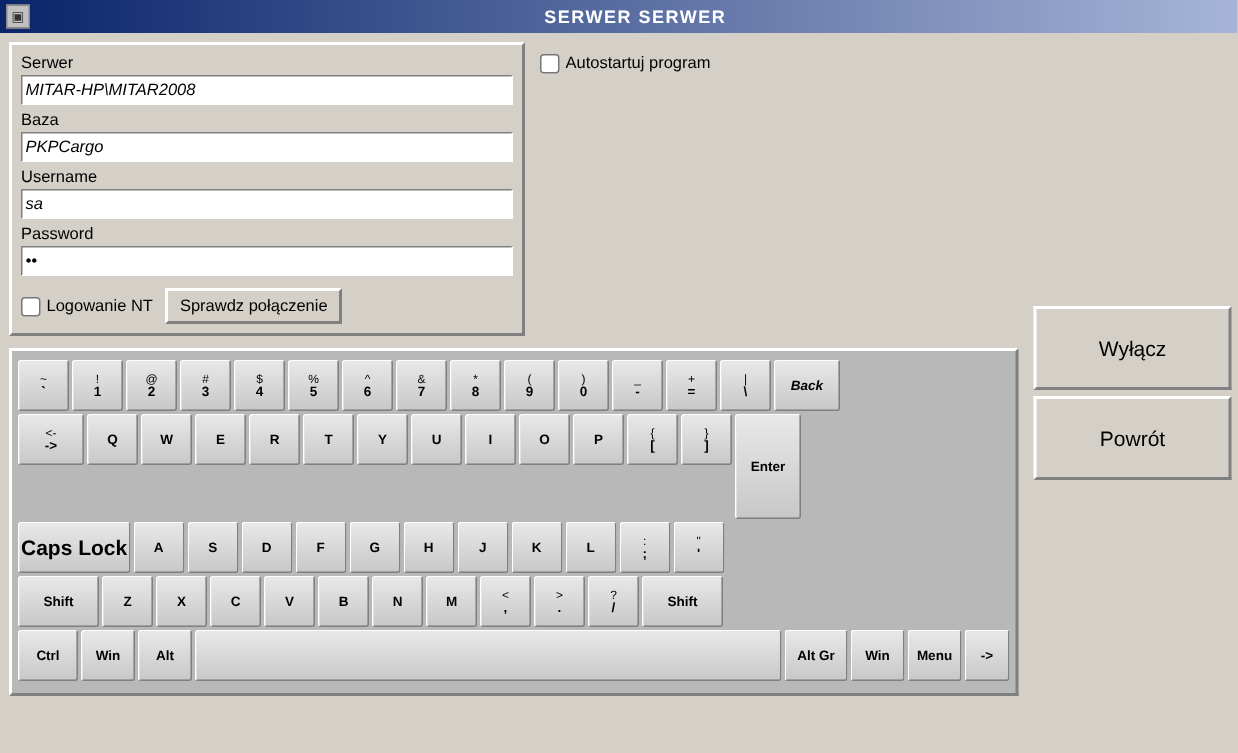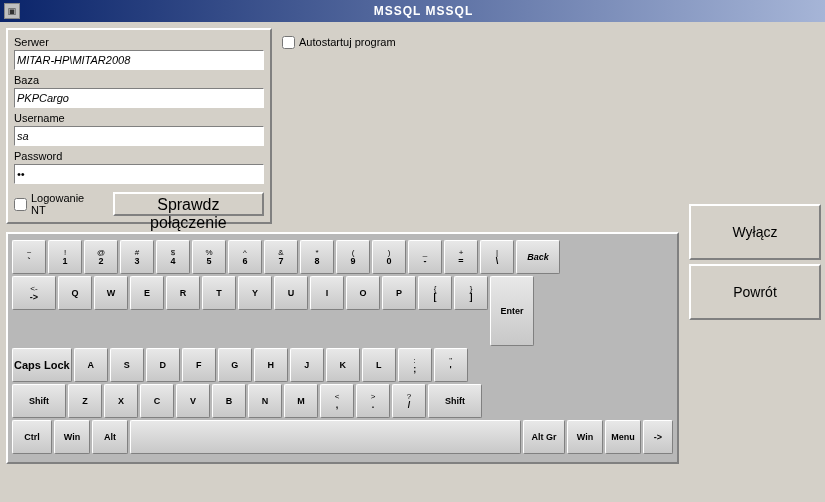--- a/index.html
+++ b/index.html
@@ -61,21 +61,21 @@
       margin-bottom: 6px;
     }
 
     
     .form-section {
       background: #d4d0c8;
       border: 2px solid #ffffff;
       border-right-color: #808080;
       border-bottom-color: #808080;
       padding: 6px;
-      width: 266px;
+      width: 344px;
     }
 
     .form-row {
       margin-bottom: 4px;
     }
     .form-label {
       display: block;
       margin-bottom: 2px;
       font-size: 11px;
     }
@@ -88,38 +88,38 @@
       padding: 0 2px;
       font-size: 11px;
       outline: none;
       font-style: italic;
     }
 
     .bottom-form-row {
       display: flex;
       align-items: center;
       margin-top: 8px;
-      gap: 18px;
+      gap: 8px;
     }
     .checkbox-label {
       display: flex;
       align-items: center;
       gap: 4px;
       font-size: 11px;
     }
     .checkbox-label input[type="checkbox"] {
       margin: 0;
     }
 
     .btn {
       background: #d4d0c8;
       border: 2px solid;
       border-color: #ffffff #808080 #808080 #ffffff;
       padding: 2px 8px;
-      font-size: 16px;
+      font-size: 11px;
       cursor: pointer;
       min-width: 80px;
       height: 24px;
     }
 
     
     .autostart-section {
       display: flex;
       align-items: flex-start;
       padding-top: 8px;
@@ -206,21 +206,21 @@
       cursor: pointer;
       font-size: 14px;
       font-weight: normal;
     }
   </style>
 </head>
 <body>
 
 <div class="title-bar">
   <div class="title-bar-icon">▣</div>
-  <div class="title-bar-text">MSSQL MSSQL</div>
+  <div class="title-bar-text">SERWER SERWER</div>
 </div>
 
 <div class="main">
 
   <div class="left-panel">
 
     <div class="top-section">
 
       <div class="form-section">
         <div class="form-row">
@@ -362,21 +362,21 @@
             <span class="top-char">}</span>
             <span class="bottom-char">]</span>
           </div>
         <div class="key key-enter" style="min-width:44px; height:70px; display:flex; align-items:center; justify-content:center;">
             <span class="bottom-char">Enter</span>
           </div>
       </div>
 
       <div class="keyboard-row">
         <div class="key key-caps">
-            <span class="bottom-char" style="font-size:11px;">Caps Lock</span>
+            <span class="bottom-char" style="font-size:14px;">Caps Lock</span>
           </div>
         <div class="key">
             <span class="bottom-char">A</span>
           </div>
         <div class="key">
             <span class="bottom-char">S</span>
           </div>
         <div class="key">
             <span class="bottom-char">D</span>
           </div>

